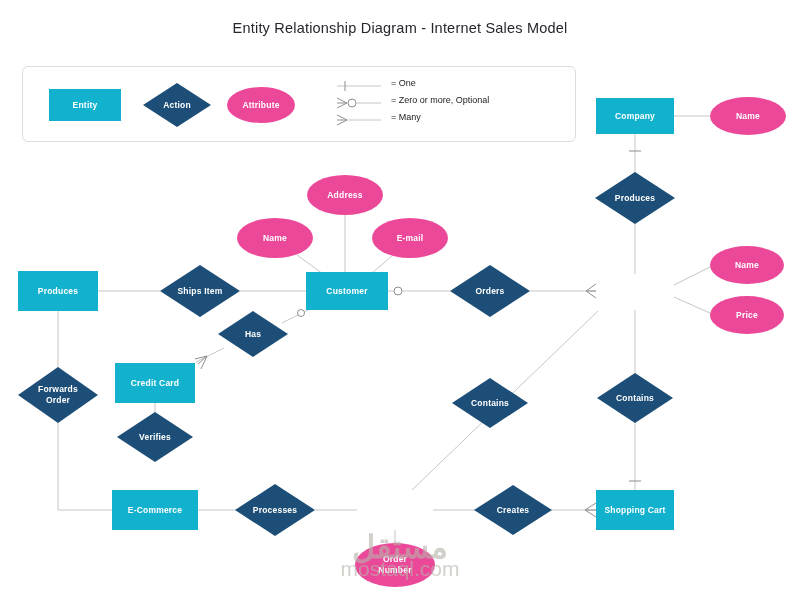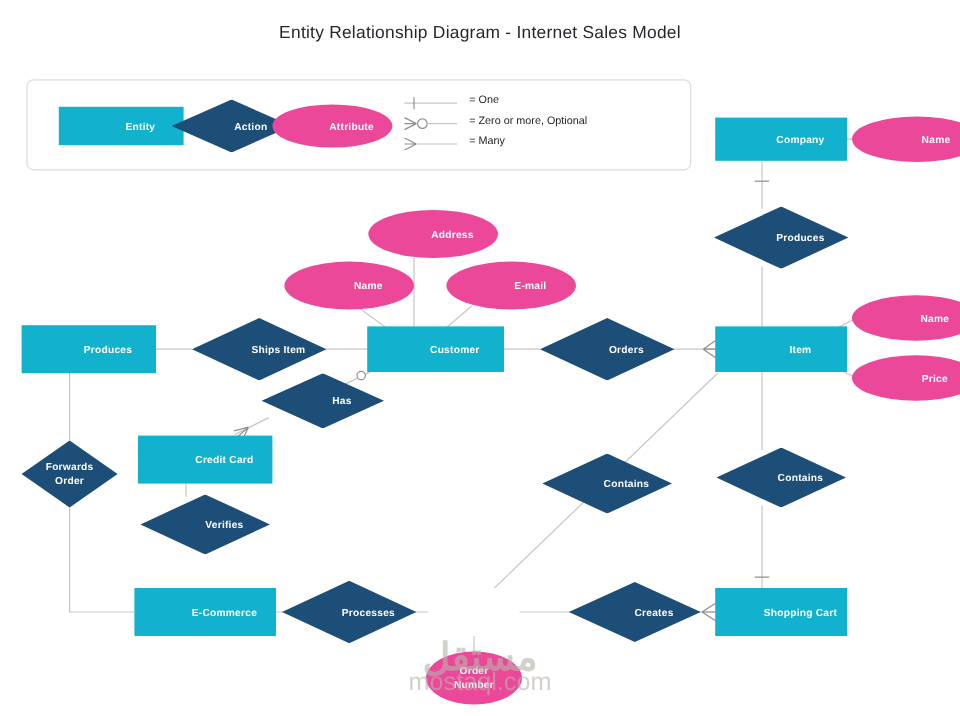--- a/index.html
+++ b/index.html
@@ -8,21 +8,21 @@
   #title{position:absolute;left:0;top:20px;width:100%;text-align:center;
          font-size:14.5px;color:#26262e;letter-spacing:.2px;}
   
   #legend{position:absolute;left:22px;top:66px;width:552px;height:74px;
           border:1px solid #dcdcdc;border-radius:6px;background:#fff;}
   .legend-row{position:absolute;display:flex;gap:6px;}
   .legend-row span{font-size:9px;color:#222;}
   
   .node{position:absolute;display:flex;align-items:center;justify-content:center;
         text-align:center;color:#fff;font-weight:bold;font-size:8.5px;line-height:1.25;
-        letter-spacing:.2px;padding-left:32px;}
+        letter-spacing:.2px;}
   .entity{background:#12b2cf;}
   .diamond{background:#1c4e77;clip-path:polygon(50% 0,100% 50%,50% 100%,0 50%);}
   .ellipse{background:#ec4899;border-radius:50%;}
   svg.wires{position:absolute;left:0;top:0;}
   .wire{stroke:#c6c6c6;stroke-width:1;fill:none;}
   .mark{stroke:#8f8f8f;stroke-width:1;fill:none;}
   .mark-circle{stroke:#8f8f8f;stroke-width:1;fill:#ffffff;}
   
   #watermark{position:absolute;left:300px;top:532px;width:200px;text-align:center;
              z-index:6;pointer-events:none;opacity:.62;color:#b9b2ab;}
@@ -113,21 +113,20 @@
     <div class="legend-row" style="left:312px;top:45px">
       <svg width="50" height="16">
         <path class="mark" d="M12 8 L2 3 M12 8 L2 8 M12 8 L2 13"></path>
         <line class="wire" x1="12" y1="8" x2="46" y2="8"></line>
       </svg>
       <span>= Many</span>
     </div>
   </div>
 
   <div class="node entity" style="left:596px;top:98px;width:78px;height:36px">Company</div>
-  <div class="node entity" style="left:596px;top:272px;width:78px;height:38px">Item</div>
   <div class="node entity" style="left:306px;top:272px;width:82px;height:38px">Customer</div>
   <div class="node entity" style="left:18px;top:271px;width:80px;height:40px">Produces</div>
   <div class="node entity" style="left:115px;top:363px;width:80px;height:40px">Credit Card</div>
   <div class="node entity" style="left:112px;top:490px;width:86px;height:40px">E-Commerce</div>
   <div class="node entity" style="left:596px;top:490px;width:78px;height:40px">Shopping Cart</div>
 
   <div class="node diamond" style="left:595px;top:172px;width:80px;height:52px">Produces</div>
   <div class="node diamond" style="left:160px;top:265px;width:80px;height:52px">Ships Item</div>
   <div class="node diamond" style="left:218px;top:311px;width:70px;height:46px">Has</div>
   <div class="node diamond" style="left:450px;top:265px;width:80px;height:52px">Orders</div>

